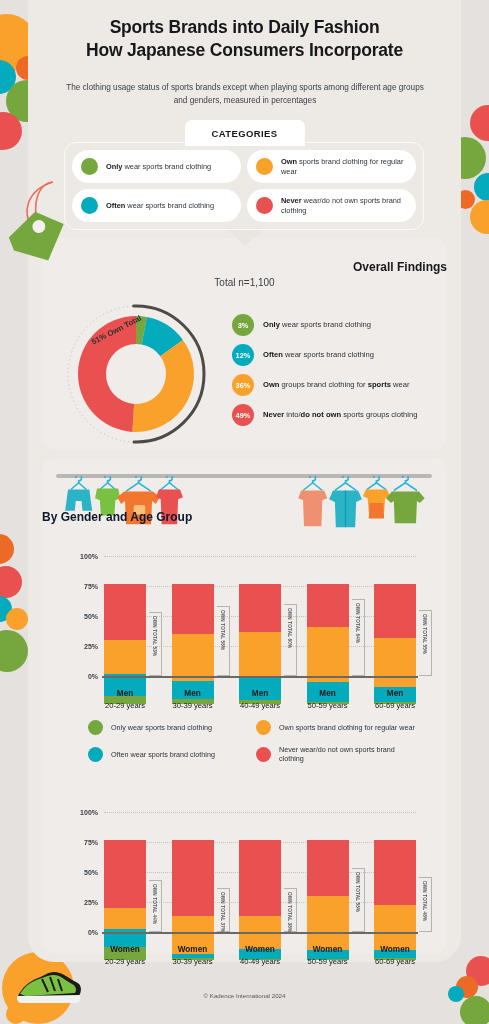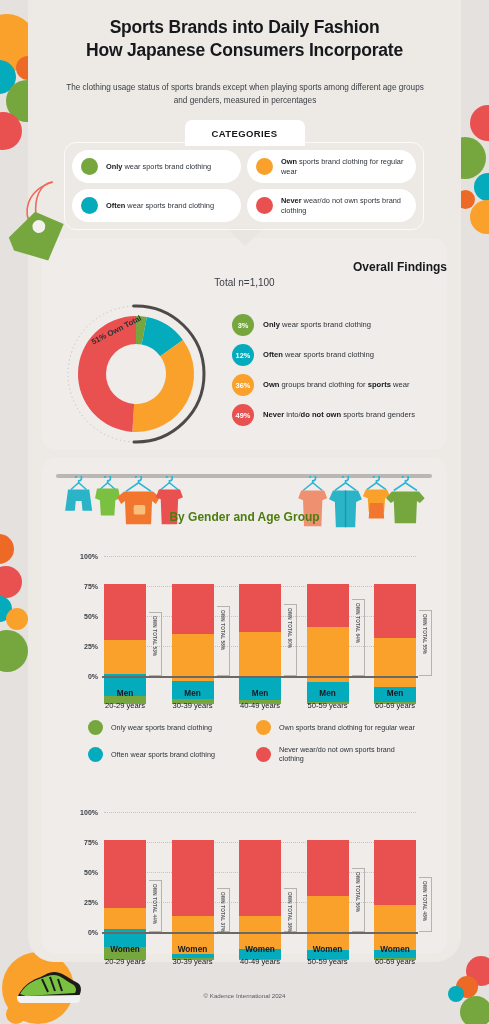--- a/index.html
+++ b/index.html
@@ -94,22 +94,22 @@
   #gender-section { top: 458px; height: 496px; }
 
   .rack { position: absolute; left: 14px; top: 14px; width: 376px; height: 7px; }
   .rack-bar {
     position: absolute; left: 0; top: 2px; width: 100%; height: 4px;
     background: #b9b7b4; border-radius: 2px;
   }
   .clothes { position: absolute; top: 4px; height: 56px; }
 
   .gender-title {
-    position: absolute; left: 0; right: 0; top: 52px; text-align: center;
-    font-size: 12px; font-weight: bold; color: #4d7c0f; z-index: 5;
+    position: absolute; left: 0; right: 0; top: 52px; 
+    font-size: 12px; font-weight: bold; color: #0f172a; z-index: 5;
   }
   .gender-sub {
     position: absolute; left: 0; right: 0; top: 68px; text-align: center;
     font-size: 8px; color: #3c4046; z-index: 5;
   }
 
   .chart { position: absolute; left: 22px; width: 362px; height: 160px; }
   #chart-men { top: 92px; }
   #chart-women { top: 348px; }
 
@@ -260,21 +260,21 @@
     <div class="legend-row">
       <span class="pct-badge" style="background:#04abbd">12%</span>
       <span class="legend-txt"><b>Often</b><span> wear sports brand clothing</span></span>
     </div>
     <div class="legend-row">
       <span class="pct-badge" style="background:#f9a12b">36%</span>
       <span class="legend-txt"><b>Own</b><span> groups brand clothing for </span><b>sports</b><span> wear</span></span>
     </div>
     <div class="legend-row">
       <span class="pct-badge" style="background:#e8514f">49%</span>
-      <span class="legend-txt"><b>Never</b><span> into/</span><b>do not own</b><span> sports brand genders</span></span>
+      <span class="legend-txt"><b>Never</b><span> into/</span><b>do not own</b><span> sports groups clothing</span></span>
     </div>
   </div>
 </div>
 
 <div class="section" id="gender-section">
 
   <div class="rack">
     <div class="rack-bar"></div>
     <svg class="clothes" style="left:4px;" width="130" height="58" viewBox="0 0 130 58">
       <g stroke="#29b6d8" stroke-width="1.6" fill="none">

